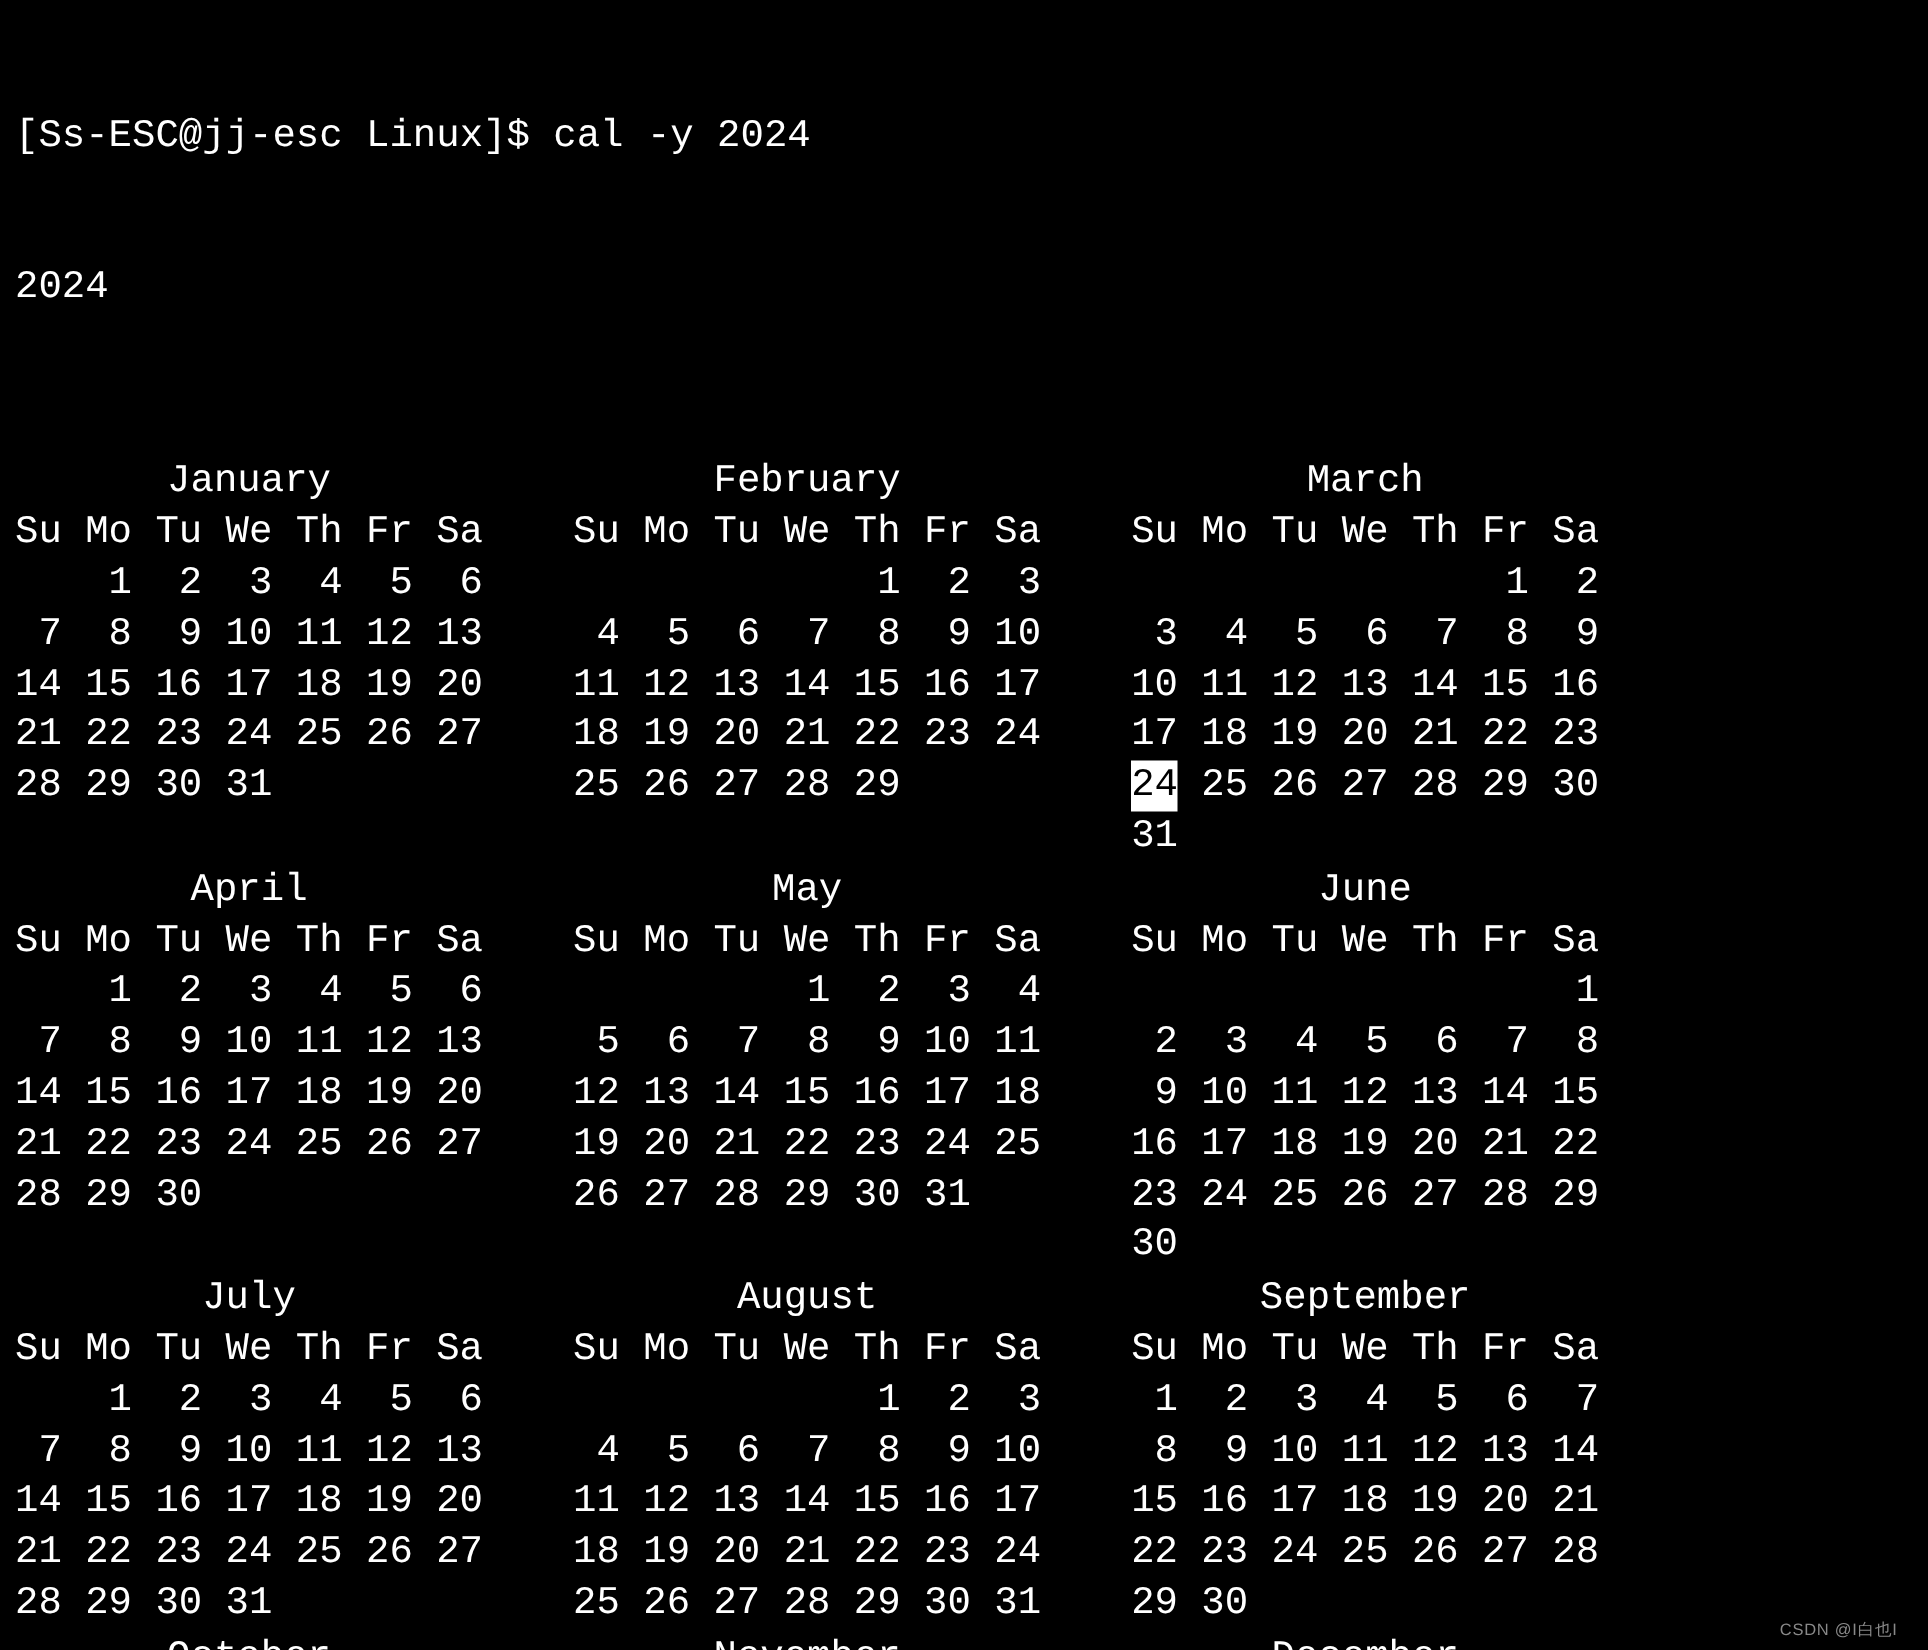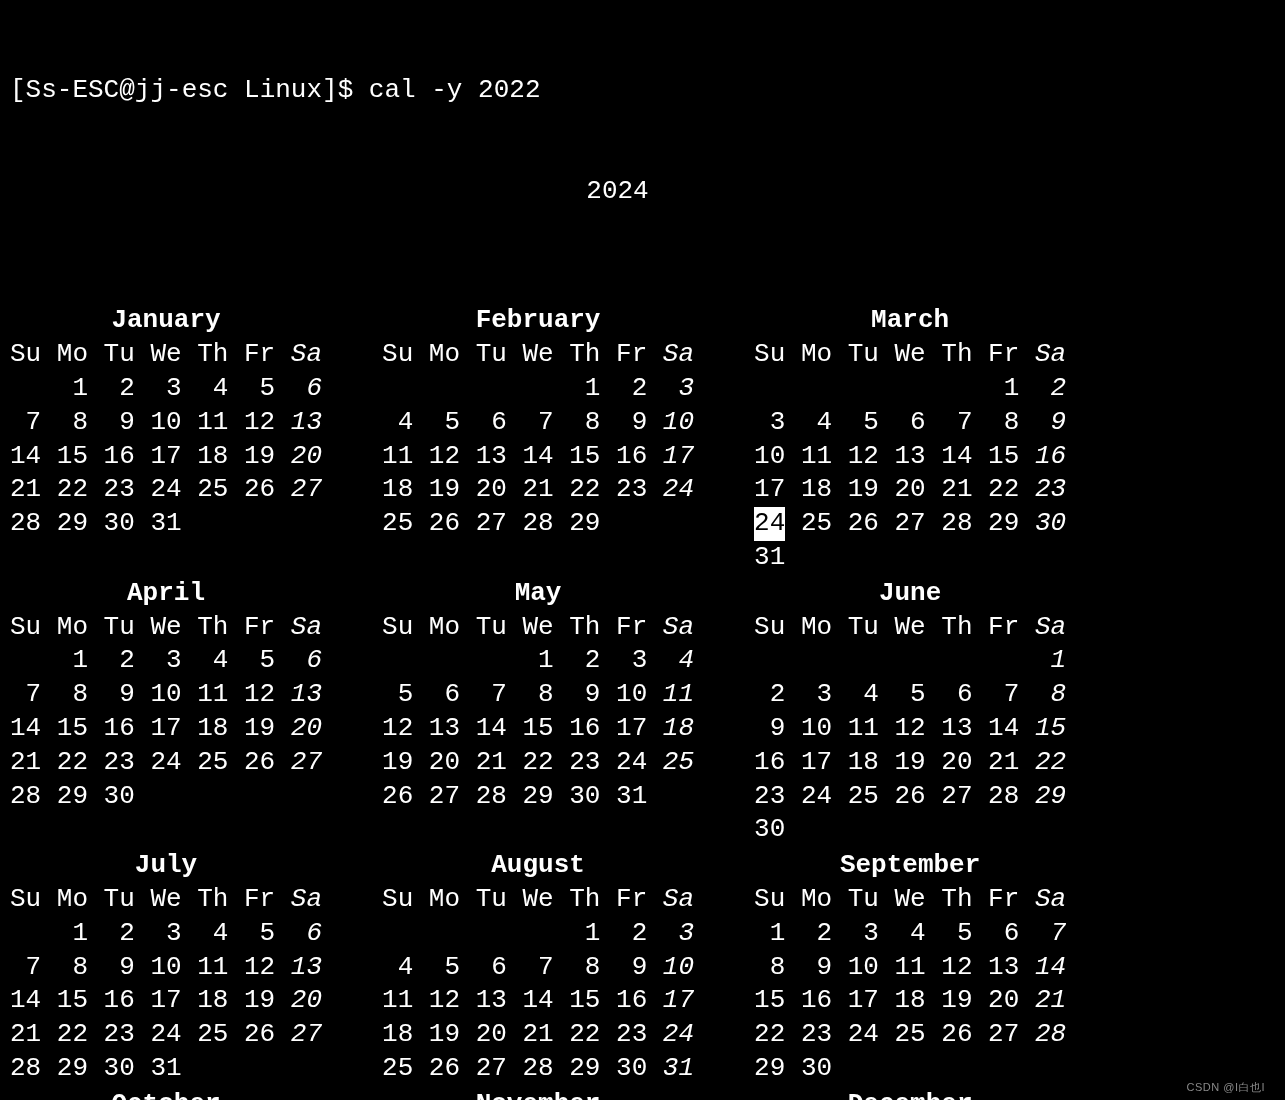--- a/index.html
+++ b/index.html
@@ -12,63 +12,62 @@
     line-height: 1.3;
     width: 1285px;
     height: 1100px;
     overflow: hidden;
   }
   .terminal {
     padding: 6px 10px;
     white-space: pre;
   }
   .prompt-line { margin: 0; }
-  .year-line { text-align: center; padding-right: 50px; }
+  .year-line { text-align: left; padding-right: 50px; }
   .cal-grid {
     display: grid;
     grid-template-columns: repeat(3, auto);
     column-gap: 60px;
     row-gap: 2px;
     margin-top: 28px;
     justify-content: start;
   }
   .month {
     font-variant-numeric: tabular-nums;
   }
   .month-name {
     text-align: center;
     width: 100%;
-    font-weight: bold;
   }
   .week-row, .month-name, .weekday-row {
     display: flex;
   }
   .cell {
     display: inline-block;
     width: 2ch;
     text-align: right;
     margin-right: 1ch;
   }
-  .cell:last-child { margin-right: 0; font-style: italic; }
+  .cell:last-child { margin-right: 0; }
   .weekday-row .cell { text-align: left; }
   .today {
     background: #fff;
     color: #000;
   }
   .watermark {
     position: absolute;
     right: 20px;
     bottom: 6px;
     font-size: 11px;
     color: #888;
     font-family: Arial, sans-serif;
     letter-spacing: 0.5px;
   }
 </style>
 </head>
 <body>
 
 <div class="terminal">
-  <div class="prompt-line">[Ss-ESC@jj-esc Linux]$ cal -y 2022</div>
+  <div class="prompt-line">[Ss-ESC@jj-esc Linux]$ cal -y 2024</div>
   <div class="year-line">2024</div>
   <div class="cal-grid" id="cal-grid"><div class="month"><div class="month-name"><span style="width: 20ch; text-align: center;">January</span></div><div class="weekday-row"><span class="cell">Su</span><span class="cell">Mo</span><span class="cell">Tu</span><span class="cell">We</span><span class="cell">Th</span><span class="cell">Fr</span><span class="cell">Sa</span></div><div class="week-row"><span class="cell">  </span><span class="cell"> 1</span><span class="cell"> 2</span><span class="cell"> 3</span><span class="cell"> 4</span><span class="cell"> 5</span><span class="cell"> 6</span></div><div class="week-row"><span class="cell"> 7</span><span class="cell"> 8</span><span class="cell"> 9</span><span class="cell">10</span><span class="cell">11</span><span class="cell">12</span><span class="cell">13</span></div><div class="week-row"><span class="cell">14</span><span class="cell">15</span><span class="cell">16</span><span class="cell">17</span><span class="cell">18</span><span class="cell">19</span><span class="cell">20</span></div><div class="week-row"><span class="cell">21</span><span class="cell">22</span><span class="cell">23</span><span class="cell">24</span><span class="cell">25</span><span class="cell">26</span><span class="cell">27</span></div><div class="week-row"><span class="cell">28</span><span class="cell">29</span><span class="cell">30</span><span class="cell">31</span><span class="cell">  </span><span class="cell">  </span><span class="cell">  </span></div></div><div class="month"><div class="month-name"><span style="width: 20ch; text-align: center;">February</span></div><div class="weekday-row"><span class="cell">Su</span><span class="cell">Mo</span><span class="cell">Tu</span><span class="cell">We</span><span class="cell">Th</span><span class="cell">Fr</span><span class="cell">Sa</span></div><div class="week-row"><span class="cell">  </span><span class="cell">  </span><span class="cell">  </span><span class="cell">  </span><span class="cell"> 1</span><span class="cell"> 2</span><span class="cell"> 3</span></div><div class="week-row"><span class="cell"> 4</span><span class="cell"> 5</span><span class="cell"> 6</span><span class="cell"> 7</span><span class="cell"> 8</span><span class="cell"> 9</span><span class="cell">10</span></div><div class="week-row"><span class="cell">11</span><span class="cell">12</span><span class="cell">13</span><span class="cell">14</span><span class="cell">15</span><span class="cell">16</span><span class="cell">17</span></div><div class="week-row"><span class="cell">18</span><span class="cell">19</span><span class="cell">20</span><span class="cell">21</span><span class="cell">22</span><span class="cell">23</span><span class="cell">24</span></div><div class="week-row"><span class="cell">25</span><span class="cell">26</span><span class="cell">27</span><span class="cell">28</span><span class="cell">29</span><span class="cell">  </span><span class="cell">  </span></div></div><div class="month"><div class="month-name"><span style="width: 20ch; text-align: center;">March</span></div><div class="weekday-row"><span class="cell">Su</span><span class="cell">Mo</span><span class="cell">Tu</span><span class="cell">We</span><span class="cell">Th</span><span class="cell">Fr</span><span class="cell">Sa</span></div><div class="week-row"><span class="cell">  </span><span class="cell">  </span><span class="cell">  </span><span class="cell">  </span><span class="cell">  </span><span class="cell"> 1</span><span class="cell"> 2</span></div><div class="week-row"><span class="cell"> 3</span><span class="cell"> 4</span><span class="cell"> 5</span><span class="cell"> 6</span><span class="cell"> 7</span><span class="cell"> 8</span><span class="cell"> 9</span></div><div class="week-row"><span class="cell">10</span><span class="cell">11</span><span class="cell">12</span><span class="cell">13</span><span class="cell">14</span><span class="cell">15</span><span class="cell">16</span></div><div class="week-row"><span class="cell">17</span><span class="cell">18</span><span class="cell">19</span><span class="cell">20</span><span class="cell">21</span><span class="cell">22</span><span class="cell">23</span></div><div class="week-row"><span class="cell today">24</span><span class="cell">25</span><span class="cell">26</span><span class="cell">27</span><span class="cell">28</span><span class="cell">29</span><span class="cell">30</span></div><div class="week-row"><span class="cell">31</span><span class="cell">  </span><span class="cell">  </span><span class="cell">  </span><span class="cell">  </span><span class="cell">  </span><span class="cell">  </span></div></div><div class="month"><div class="month-name"><span style="width: 20ch; text-align: center;">April</span></div><div class="weekday-row"><span class="cell">Su</span><span class="cell">Mo</span><span class="cell">Tu</span><span class="cell">We</span><span class="cell">Th</span><span class="cell">Fr</span><span class="cell">Sa</span></div><div class="week-row"><span class="cell">  </span><span class="cell"> 1</span><span class="cell"> 2</span><span class="cell"> 3</span><span class="cell"> 4</span><span class="cell"> 5</span><span class="cell"> 6</span></div><div class="week-row"><span class="cell"> 7</span><span class="cell"> 8</span><span class="cell"> 9</span><span class="cell">10</span><span class="cell">11</span><span class="cell">12</span><span class="cell">13</span></div><div class="week-row"><span class="cell">14</span><span class="cell">15</span><span class="cell">16</span><span class="cell">17</span><span class="cell">18</span><span class="cell">19</span><span class="cell">20</span></div><div class="week-row"><span class="cell">21</span><span class="cell">22</span><span class="cell">23</span><span class="cell">24</span><span class="cell">25</span><span class="cell">26</span><span class="cell">27</span></div><div class="week-row"><span class="cell">28</span><span class="cell">29</span><span class="cell">30</span><span class="cell">  </span><span class="cell">  </span><span class="cell">  </span><span class="cell">  </span></div></div><div class="month"><div class="month-name"><span style="width: 20ch; text-align: center;">May</span></div><div class="weekday-row"><span class="cell">Su</span><span class="cell">Mo</span><span class="cell">Tu</span><span class="cell">We</span><span class="cell">Th</span><span class="cell">Fr</span><span class="cell">Sa</span></div><div class="week-row"><span class="cell">  </span><span class="cell">  </span><span class="cell">  </span><span class="cell"> 1</span><span class="cell"> 2</span><span class="cell"> 3</span><span class="cell"> 4</span></div><div class="week-row"><span class="cell"> 5</span><span class="cell"> 6</span><span class="cell"> 7</span><span class="cell"> 8</span><span class="cell"> 9</span><span class="cell">10</span><span class="cell">11</span></div><div class="week-row"><span class="cell">12</span><span class="cell">13</span><span class="cell">14</span><span class="cell">15</span><span class="cell">16</span><span class="cell">17</span><span class="cell">18</span></div><div class="week-row"><span class="cell">19</span><span class="cell">20</span><span class="cell">21</span><span class="cell">22</span><span class="cell">23</span><span class="cell">24</span><span class="cell">25</span></div><div class="week-row"><span class="cell">26</span><span class="cell">27</span><span class="cell">28</span><span class="cell">29</span><span class="cell">30</span><span class="cell">31</span><span class="cell">  </span></div></div><div class="month"><div class="month-name"><span style="width: 20ch; text-align: center;">June</span></div><div class="weekday-row"><span class="cell">Su</span><span class="cell">Mo</span><span class="cell">Tu</span><span class="cell">We</span><span class="cell">Th</span><span class="cell">Fr</span><span class="cell">Sa</span></div><div class="week-row"><span class="cell">  </span><span class="cell">  </span><span class="cell">  </span><span class="cell">  </span><span class="cell">  </span><span class="cell">  </span><span class="cell"> 1</span></div><div class="week-row"><span class="cell"> 2</span><span class="cell"> 3</span><span class="cell"> 4</span><span class="cell"> 5</span><span class="cell"> 6</span><span class="cell"> 7</span><span class="cell"> 8</span></div><div class="week-row"><span class="cell"> 9</span><span class="cell">10</span><span class="cell">11</span><span class="cell">12</span><span class="cell">13</span><span class="cell">14</span><span class="cell">15</span></div><div class="week-row"><span class="cell">16</span><span class="cell">17</span><span class="cell">18</span><span class="cell">19</span><span class="cell">20</span><span class="cell">21</span><span class="cell">22</span></div><div class="week-row"><span class="cell">23</span><span class="cell">24</span><span class="cell">25</span><span class="cell">26</span><span class="cell">27</span><span class="cell">28</span><span class="cell">29</span></div><div class="week-row"><span class="cell">30</span><span class="cell">  </span><span class="cell">  </span><span class="cell">  </span><span class="cell">  </span><span class="cell">  </span><span class="cell">  </span></div></div><div class="month"><div class="month-name"><span style="width: 20ch; text-align: center;">July</span></div><div class="weekday-row"><span class="cell">Su</span><span class="cell">Mo</span><span class="cell">Tu</span><span class="cell">We</span><span class="cell">Th</span><span class="cell">Fr</span><span class="cell">Sa</span></div><div class="week-row"><span class="cell">  </span><span class="cell"> 1</span><span class="cell"> 2</span><span class="cell"> 3</span><span class="cell"> 4</span><span class="cell"> 5</span><span class="cell"> 6</span></div><div class="week-row"><span class="cell"> 7</span><span class="cell"> 8</span><span class="cell"> 9</span><span class="cell">10</span><span class="cell">11</span><span class="cell">12</span><span class="cell">13</span></div><div class="week-row"><span class="cell">14</span><span class="cell">15</span><span class="cell">16</span><span class="cell">17</span><span class="cell">18</span><span class="cell">19</span><span class="cell">20</span></div><div class="week-row"><span class="cell">21</span><span class="cell">22</span><span class="cell">23</span><span class="cell">24</span><span class="cell">25</span><span class="cell">26</span><span class="cell">27</span></div><div class="week-row"><span class="cell">28</span><span class="cell">29</span><span class="cell">30</span><span class="cell">31</span><span class="cell">  </span><span class="cell">  </span><span class="cell">  </span></div></div><div class="month"><div class="month-name"><span style="width: 20ch; text-align: center;">August</span></div><div class="weekday-row"><span class="cell">Su</span><span class="cell">Mo</span><span class="cell">Tu</span><span class="cell">We</span><span class="cell">Th</span><span class="cell">Fr</span><span class="cell">Sa</span></div><div class="week-row"><span class="cell">  </span><span class="cell">  </span><span class="cell">  </span><span class="cell">  </span><span class="cell"> 1</span><span class="cell"> 2</span><span class="cell"> 3</span></div><div class="week-row"><span class="cell"> 4</span><span class="cell"> 5</span><span class="cell"> 6</span><span class="cell"> 7</span><span class="cell"> 8</span><span class="cell"> 9</span><span class="cell">10</span></div><div class="week-row"><span class="cell">11</span><span class="cell">12</span><span class="cell">13</span><span class="cell">14</span><span class="cell">15</span><span class="cell">16</span><span class="cell">17</span></div><div class="week-row"><span class="cell">18</span><span class="cell">19</span><span class="cell">20</span><span class="cell">21</span><span class="cell">22</span><span class="cell">23</span><span class="cell">24</span></div><div class="week-row"><span class="cell">25</span><span class="cell">26</span><span class="cell">27</span><span class="cell">28</span><span class="cell">29</span><span class="cell">30</span><span class="cell">31</span></div></div><div class="month"><div class="month-name"><span style="width: 20ch; text-align: center;">September</span></div><div class="weekday-row"><span class="cell">Su</span><span class="cell">Mo</span><span class="cell">Tu</span><span class="cell">We</span><span class="cell">Th</span><span class="cell">Fr</span><span class="cell">Sa</span></div><div class="week-row"><span class="cell"> 1</span><span class="cell"> 2</span><span class="cell"> 3</span><span class="cell"> 4</span><span class="cell"> 5</span><span class="cell"> 6</span><span class="cell"> 7</span></div><div class="week-row"><span class="cell"> 8</span><span class="cell"> 9</span><span class="cell">10</span><span class="cell">11</span><span class="cell">12</span><span class="cell">13</span><span class="cell">14</span></div><div class="week-row"><span class="cell">15</span><span class="cell">16</span><span class="cell">17</span><span class="cell">18</span><span class="cell">19</span><span class="cell">20</span><span class="cell">21</span></div><div class="week-row"><span class="cell">22</span><span class="cell">23</span><span class="cell">24</span><span class="cell">25</span><span class="cell">26</span><span class="cell">27</span><span class="cell">28</span></div><div class="week-row"><span class="cell">29</span><span class="cell">30</span><span class="cell">  </span><span class="cell">  </span><span class="cell">  </span><span class="cell">  </span><span class="cell">  </span></div></div><div class="month"><div class="month-name"><span style="width: 20ch; text-align: center;">October</span></div></div><div class="month"><div class="month-name"><span style="width: 20ch; text-align: center;">November</span></div></div><div class="month"><div class="month-name"><span style="width: 20ch; text-align: center;">December</span></div></div></div>
 </div>
 <div class="watermark">CSDN @I白也I</div>
 
 </body></html>

